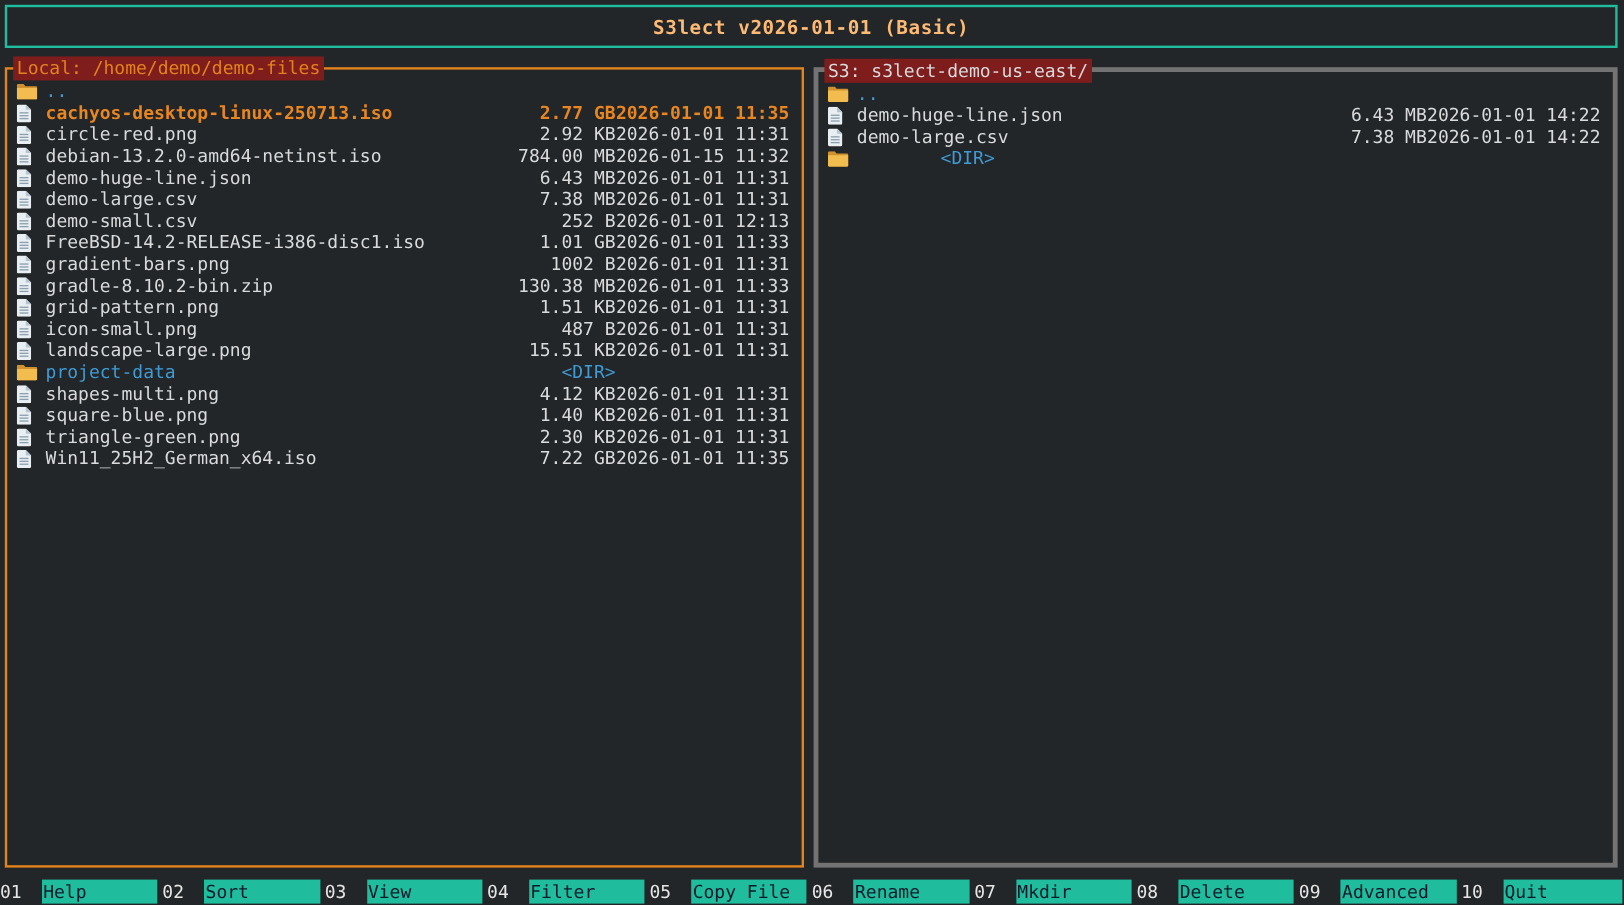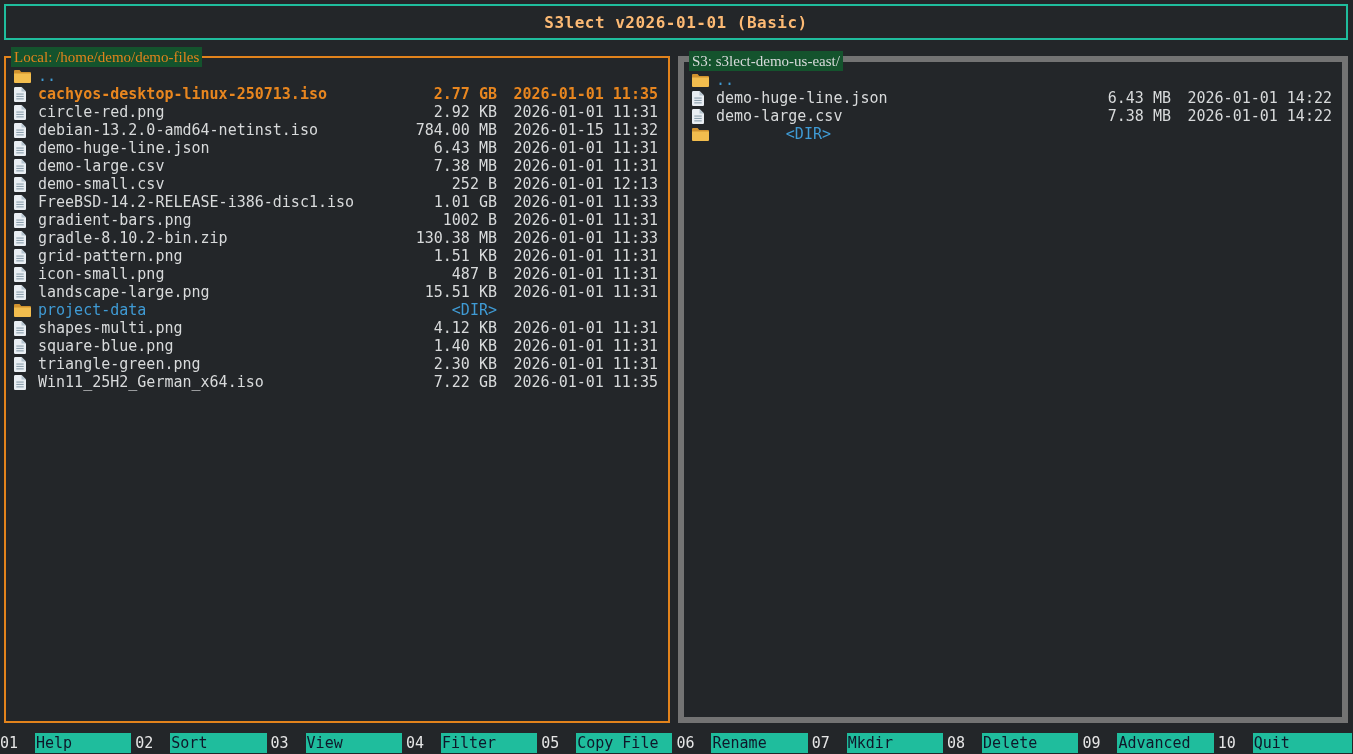--- a/index.html
+++ b/index.html
@@ -33,45 +33,44 @@
     top: 56px;
     height: 667px;
     background: #232629;
   }
   .panel-local {
     left: 4px; width: 666px;
     border: 2px solid #e2831c;
   }
   .panel-s3 {
     left: 678px; width: 670px;
-    border: 6px solid #737373;
+    border: 4px solid #737373;
   }
   .panel-title {
     position: absolute;
     top: -11px; left: 5px;
-    background: #14532d;
+    background: #7f1d1d;
     padding: 0 3px;
     line-height: 20px;
     white-space: pre;
-    font-family: Liberation Serif, serif;
   }
   .panel-local .panel-title { color: #e2831c; }
   .panel-s3 .panel-title { color: #d8dadb; }
 
   .rows { padding-top: 9px; }
   .row {
     height: 18px; line-height: 18px;
     display: flex; align-items: center;
     padding: 0 10px 0 8px;
     white-space: pre;
   }
   .row .icon { width: 24px; flex: none; display: flex; align-items: center; }
   .row .name { flex: 1; overflow: hidden; }
   .row .size { width: 115px; flex: none; text-align: right; }
-  .row .date { width: 145px; flex: none; margin-left: 16px; text-align: right; }
+  .row .date { width: 145px; flex: none; text-align: center; }
 
   .row .cell { color: #d8dadb; }
   .row.kind-parent .name,
   .row.kind-dir .name,
   .row.kind-dir .size { color: #3f9bd5; }
   .row.selected .cell { color: #e8861f; font-weight: bold; }
 
   
   .fnbar {
     position: absolute;

